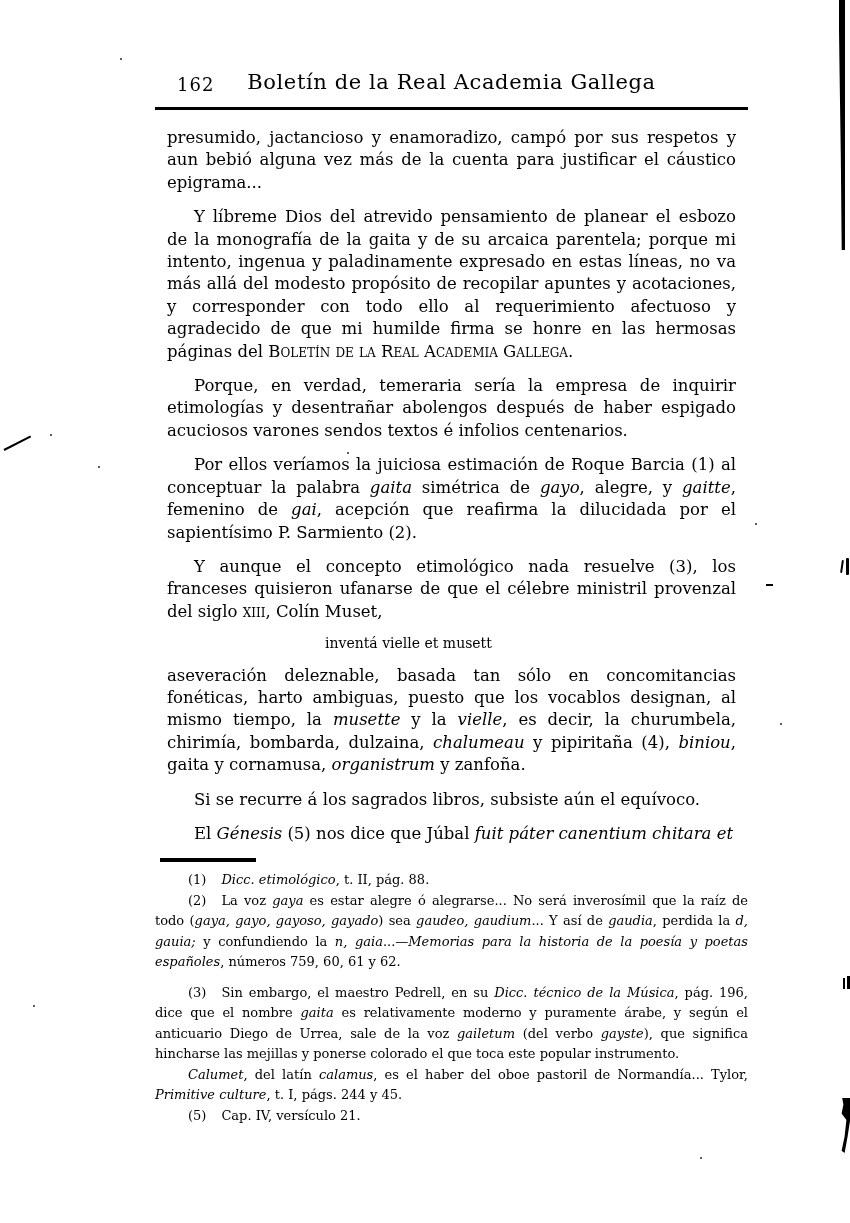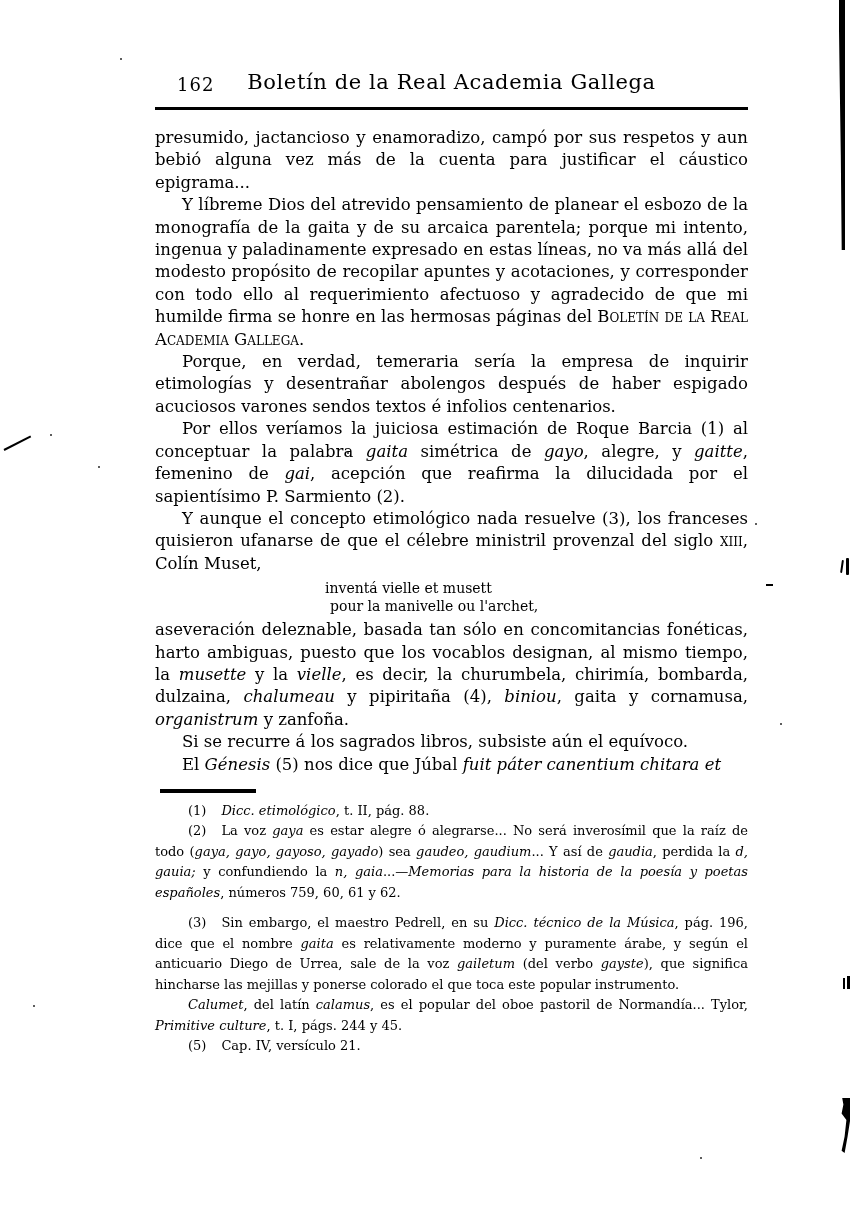--- a/index.html
+++ b/index.html
@@ -23,21 +23,21 @@
   .title {
     display: block; text-align: center;
     font-size: 21px; letter-spacing: 0.6px;
     white-space: nowrap;
   }
   .rule { margin-top: 7px; height: 3px; background: #000; }
 
   
   .bodytext { margin-top: 17px; }
   p.para {
-    margin: 0; font-size: 16.5px; line-height: 22.4px;
+    margin: 12px; font-size: 16.5px; line-height: 22.4px;
     text-align: justify;
   }
   p.para.indent { text-indent: 27px; }
   .it { font-style: italic; }
   .sc { font-variant: small-caps; }
 
   .verse {
     margin: 5px 0 4px 170px;
     font-size: 14px; line-height: 17.5px;
   }
@@ -99,29 +99,28 @@
     <div class="rule"></div>
 
     <div id="body" class="bodytext">
         <p class="para"><span>presumido, jactancioso y enamoradizo, campó por sus respetos y aun bebió alguna vez más de la cuenta para justificar el cáustico epigrama...</span></p>
         <p class="para indent"><span>Y líbreme Dios del atrevido pensamiento de planear el esbozo de la monografía de la gaita y de su arcaica parentela; porque mi intento, ingenua y paladinamente expresado en estas líneas, no va más allá del modesto propósito de recopilar apuntes y acotaciones, y corresponder con todo ello al requerimiento afectuoso y agradecido de que mi humilde firma se honre en las hermosas páginas del </span><span class="sc">Boletín de la Real Academia Gallega</span><span>.</span></p>
         <p class="para indent"><span>Porque, en verdad, temeraria sería la empresa de inquirir etimologías y desentrañar abolengos después de haber espigado acuciosos varones sendos textos é infolios centenarios.</span></p>
         <p class="para indent"><span>Por ellos veríamos la juiciosa estimación de Roque Barcia (1) al conceptuar la palabra </span><span class="it">gaita</span><span> simétrica de </span><span class="it">gayo</span><span>, alegre, y </span><span class="it">gaitte</span><span>, femenino de </span><span class="it">gai</span><span>, acepción que reafirma la dilucidada por el sapientísimo P. Sarmiento (2).</span></p>
         <p class="para indent"><span>Y aunque el concepto etimológico nada resuelve (3), los franceses quisieron ufanarse de que el célebre ministril provenzal del siglo </span><span class="sc">xiii</span><span>, Colín Muset,</span></p>
         <div class="verse">
           <div>inventá vielle et musett</div>
-          <div>pour la manivelle ou l'archet,</div>
         </div>
         <p class="para"><span>aseveración deleznable, basada tan sólo en concomitancias fonéticas, harto ambiguas, puesto que los vocablos designan, al mismo tiempo, la </span><span class="it">musette</span><span> y la </span><span class="it">vielle</span><span>, es decir, la churumbela, chirimía, bombarda, dulzaina, </span><span class="it">chalumeau</span><span> y pipiritaña (4), </span><span class="it">biniou</span><span>, gaita y cornamusa, </span><span class="it">organistrum</span><span> y zanfoña.</span></p>
         <p class="para indent"><span>Si se recurre á los sagrados libros, subsiste aún el equívoco.</span></p>
         <p class="para indent"><span>El </span><span class="it">Génesis</span><span> (5) nos dice que Júbal </span><span class="it">fuit páter canentium chitara et</span></p>
       </div>
 
     <div class="fnrule"></div>
     <div id="footnotes" class="footnotes">
         <p class="fn indent"><span class="fnnum">(1)</span><span class="it">Dicc. etimológico</span><span>, t. II, pág. 88.</span></p>
         <p class="fn indent"><span class="fnnum">(2)</span><span>La voz </span><span class="it">gaya</span><span> es estar alegre ó alegrarse... No será inverosímil que la raíz de todo (</span><span class="it">gaya, gayo, gayoso, gayado</span><span>) sea </span><span class="it">gaudeo, gaudium</span><span>... Y así de </span><span class="it">gaudia</span><span>, perdida la </span><span class="it">d, gauia;</span><span> y confundiendo la </span><span class="it">n, gaia</span><span>...—</span><span class="it">Memorias para la historia de la poesía y poetas españoles</span><span>, números 759, 60, 61 y 62.</span></p>
         <p class="fn indent gap"><span class="fnnum">(3)</span><span>Sin embargo, el maestro Pedrell, en su </span><span class="it">Dicc. técnico de la Música</span><span>, pág. 196, dice que el nombre </span><span class="it">gaita</span><span> es relativamente moderno y puramente árabe, y según el anticuario Diego de Urrea, sale de la voz </span><span class="it">gailetum</span><span> (del verbo </span><span class="it">gayste</span><span>), que significa hincharse las mejillas y ponerse colorado el que toca este popular instrumento.</span></p>
-        <p class="fn indent"><span class="it">Calumet</span><span>, del latín </span><span class="it">calamus</span><span>, es el popular del oboe pastoril de Normandía... Tylor, </span><span class="it">Primitive culture</span><span>, t. I, págs. 244 y 45.</span></p>
+        <p class="fn indent"><span class="it">Calumet</span><span>, del latín </span><span class="it">calamus</span><span>, es el haber del oboe pastoril de Normandía... Tylor, </span><span class="it">Primitive culture</span><span>, t. I, págs. 244 y 45.</span></p>
         <p class="fn indent"><span class="fnnum">(5)</span><span>Cap. IV, versículo 21.</span></p>
       </div>
   </div>
 </div>
 
 </body></html>

